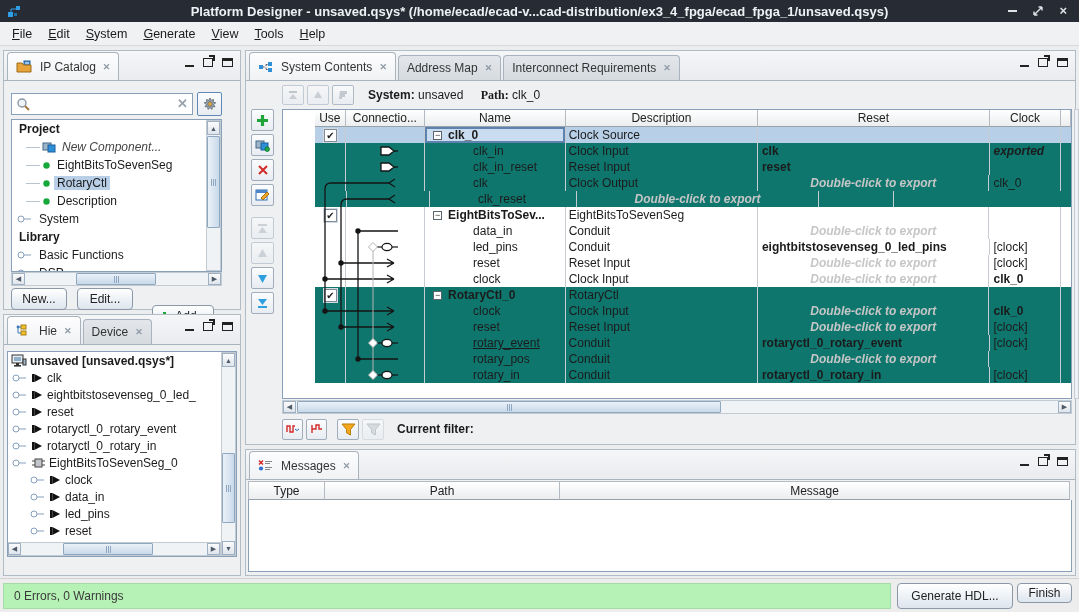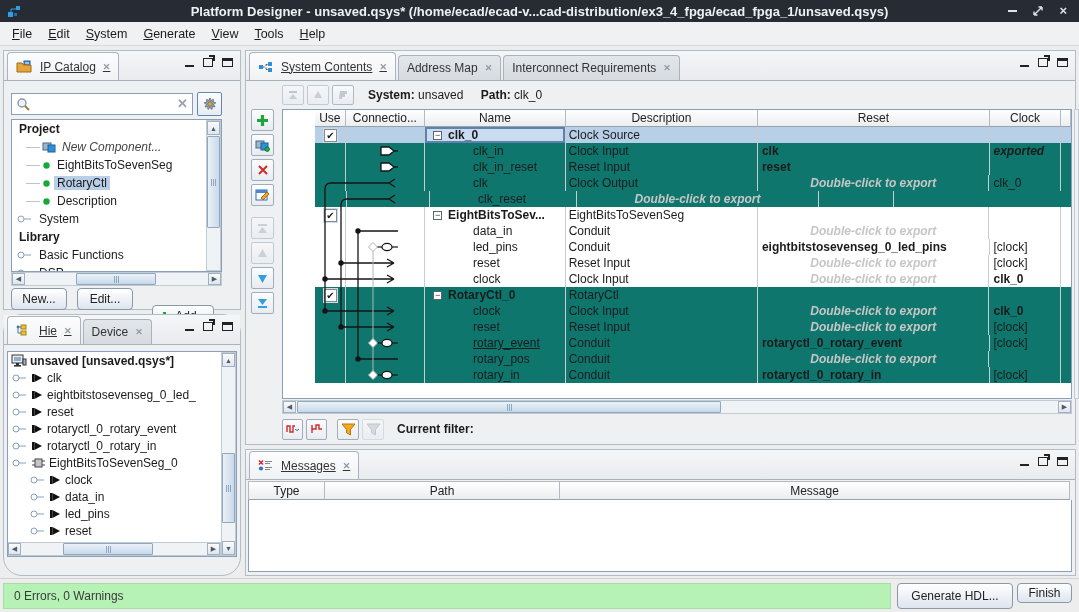--- a/index.html
+++ b/index.html
@@ -17,21 +17,21 @@
   .wc{color:#dfe3e8;font-size:13px;line-height:12px;display:flex;align-items:center;height:14px;}
   .wc-min{width:9px;height:2px;background:#dfe3e8;}
   
   .menubar{position:absolute;left:0;top:22px;width:1079px;height:24px;background:#f0f1f3;border-bottom:1px solid #d7d9dc;display:flex;align-items:center;padding-left:4px;}
   .menu-item{padding:3px 8px;font-size:12.5px;}
   .menu-item u{text-decoration:underline;}
   
   .panel{position:absolute;background:#eef0f2;border:1px solid #b2bcc5;}
   .tabstrip{position:relative;height:30px;border-bottom:1px solid #a9b3bd;background:linear-gradient(#f5f6f8,#e9ebee);display:flex;align-items:flex-end;padding-left:3px;}
   .tab{height:25px;display:flex;align-items:center;gap:5px;padding:0 8px;border:1px solid #a9b3bd;border-bottom:none;border-radius:4px 4px 0 0;background:linear-gradient(#e3e7eb,#d6dbe0);margin-right:2px;white-space:nowrap;color:#333;}
-  .tab.active{height:28px;background:linear-gradient(#fdfdfe,#f0f2f4);text-decoration:underline;}
+  .tab.active{height:28px;background:linear-gradient(#fdfdfe,#f0f2f4);}
   .tclose{color:#8e99a5;font-size:9px;font-weight:bold;margin-left:2px;}
   .panel-wbtns{position:absolute;right:7px;top:7px;display:flex;gap:9px;align-items:center;}
   .ic-min{width:9px;height:2px;background:#222;margin-top:7px;}
   .ic-float{width:10px;height:9px;border:1px solid #222;position:relative;}
   .ic-float:after{content:"";position:absolute;right:-3px;top:-4px;width:4px;height:4px;border-top:2px solid #222;border-right:2px solid #222;}
   .ic-max{width:11px;height:9px;border:1px solid #222;border-top:3px solid #222;}
   
   .btn{display:inline-flex;align-items:center;justify-content:center;gap:5px;background:linear-gradient(#ffffff,#dde5ee);border:1px solid #8a98a8;border-radius:4px;font-size:12px;color:#222;}
   .sqbtn{display:flex;align-items:center;justify-content:center;background:linear-gradient(#fbfcfd,#e8ecf1);border:1px solid #9fadbc;border-radius:2px;}
   
@@ -272,21 +272,21 @@
         <span>Edit...</span>
       </button>
     <button class="btn" style="position:absolute;left:148px;top:254px;width:62px;height:22px;text-align:center;">
       <svg width="11" height="11" viewBox="0 0 11 11">
           <path d="M5.5,1 V10 M1,5.5 H10" stroke="#1ea53a" stroke-width="3"></path>
         </svg>
       <span>Add...</span>
     </button>
   </div>
 
-  <div class="panel" style="left:3px;top:314px;width:238px;height:262px;border-radius:19px;">
+  <div class="panel" style="left:3px;top:314px;width:238px;height:262px;">
     <div class="tabstrip">
       <div class="tab active">
         <span class="icn">
           <svg width="15" height="13" viewBox="0 0 15 13">
               <rect x="5" y="1" width="5" height="4" fill="#f0c028" stroke="#a8821a"></rect>
               <rect x="5" y="7" width="5" height="4" fill="#f0c028" stroke="#a8821a"></rect>
               <path d="M2,3 H5 M2,3 V9 H5" stroke="#3a79b8" fill="none"></path>
               <circle cx="2" cy="3" r="1.4" fill="#3a79b8"></circle>
             </svg>
         </span>
@@ -552,21 +552,21 @@
           </svg>
       </div>
       <div class="sqbtn mini-btn" style="margin-left:3px;opacity:.8;">
         <svg width="13" height="12" viewBox="0 0 13 12">
             <path d="M3,2 h7 v3 h-2 v3 h-3 v2 h-3 z" fill="#b9c0c7"></path>
           </svg>
       </div>
       <span class="sc-syslabel" style="margin-left:14px;">
         <b>System:</b>
         <span>unsaved</span>
-        <b style="margin-left:14px;">Path:</b>
+        <b style="margin-left:14px;font-family:Liberation Serif, serif;">Path:</b>
         <span>clk_0</span>
       </span>
     </div>
 
     <div class="vtoolbar">
       <div class="sqbtn vtb">
         <svg width="13" height="13" viewBox="0 0 13 13">
             <path d="M6.5,1 V12 M1,6.5 H12" stroke="#1ea53a" stroke-width="3.2"></path>
           </svg>
       </div>

